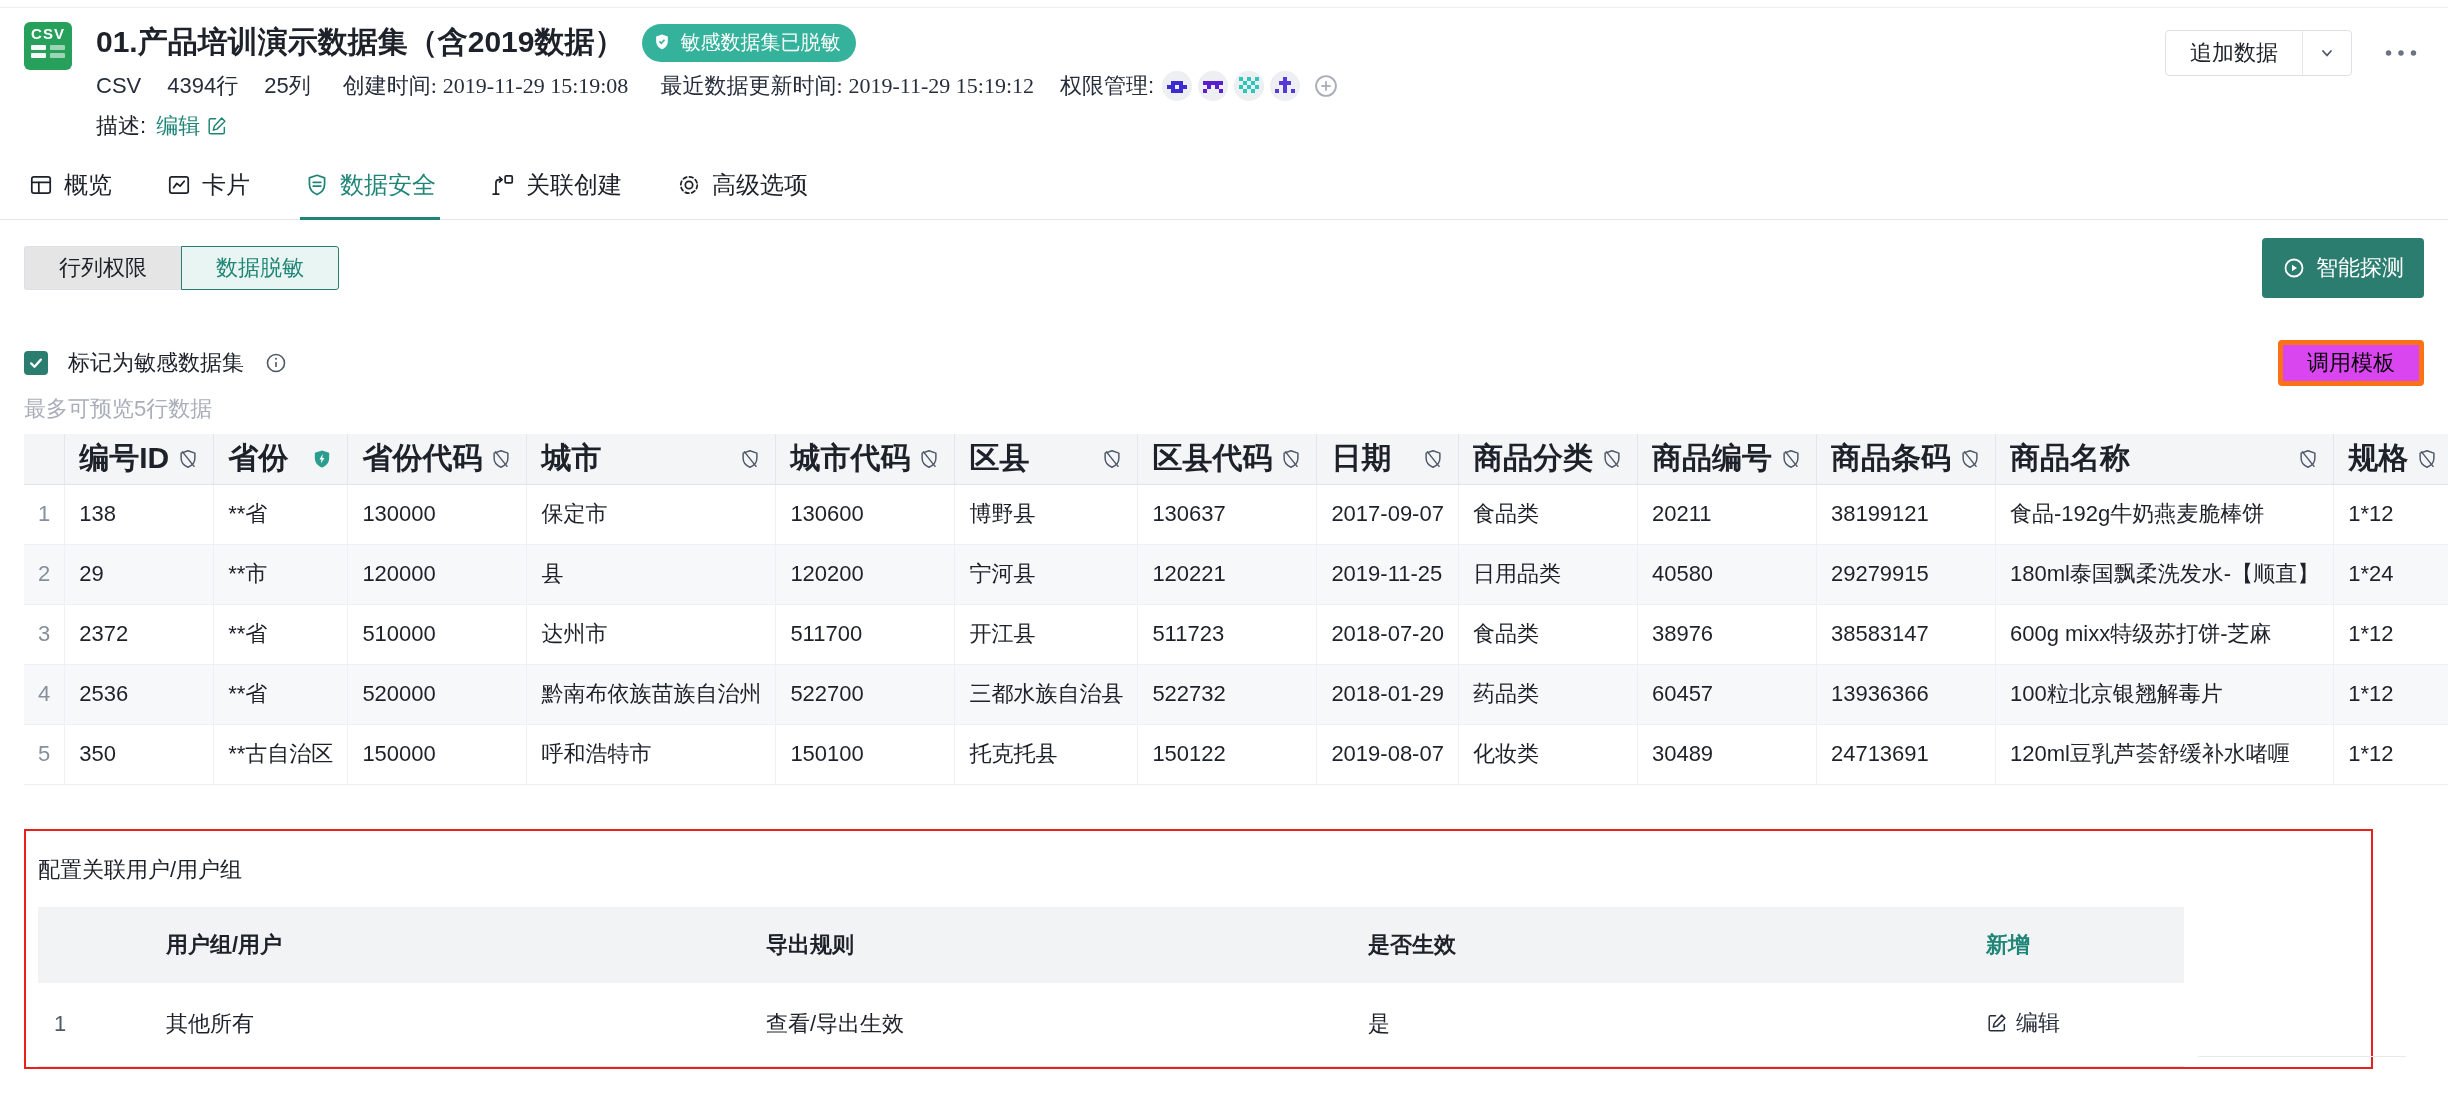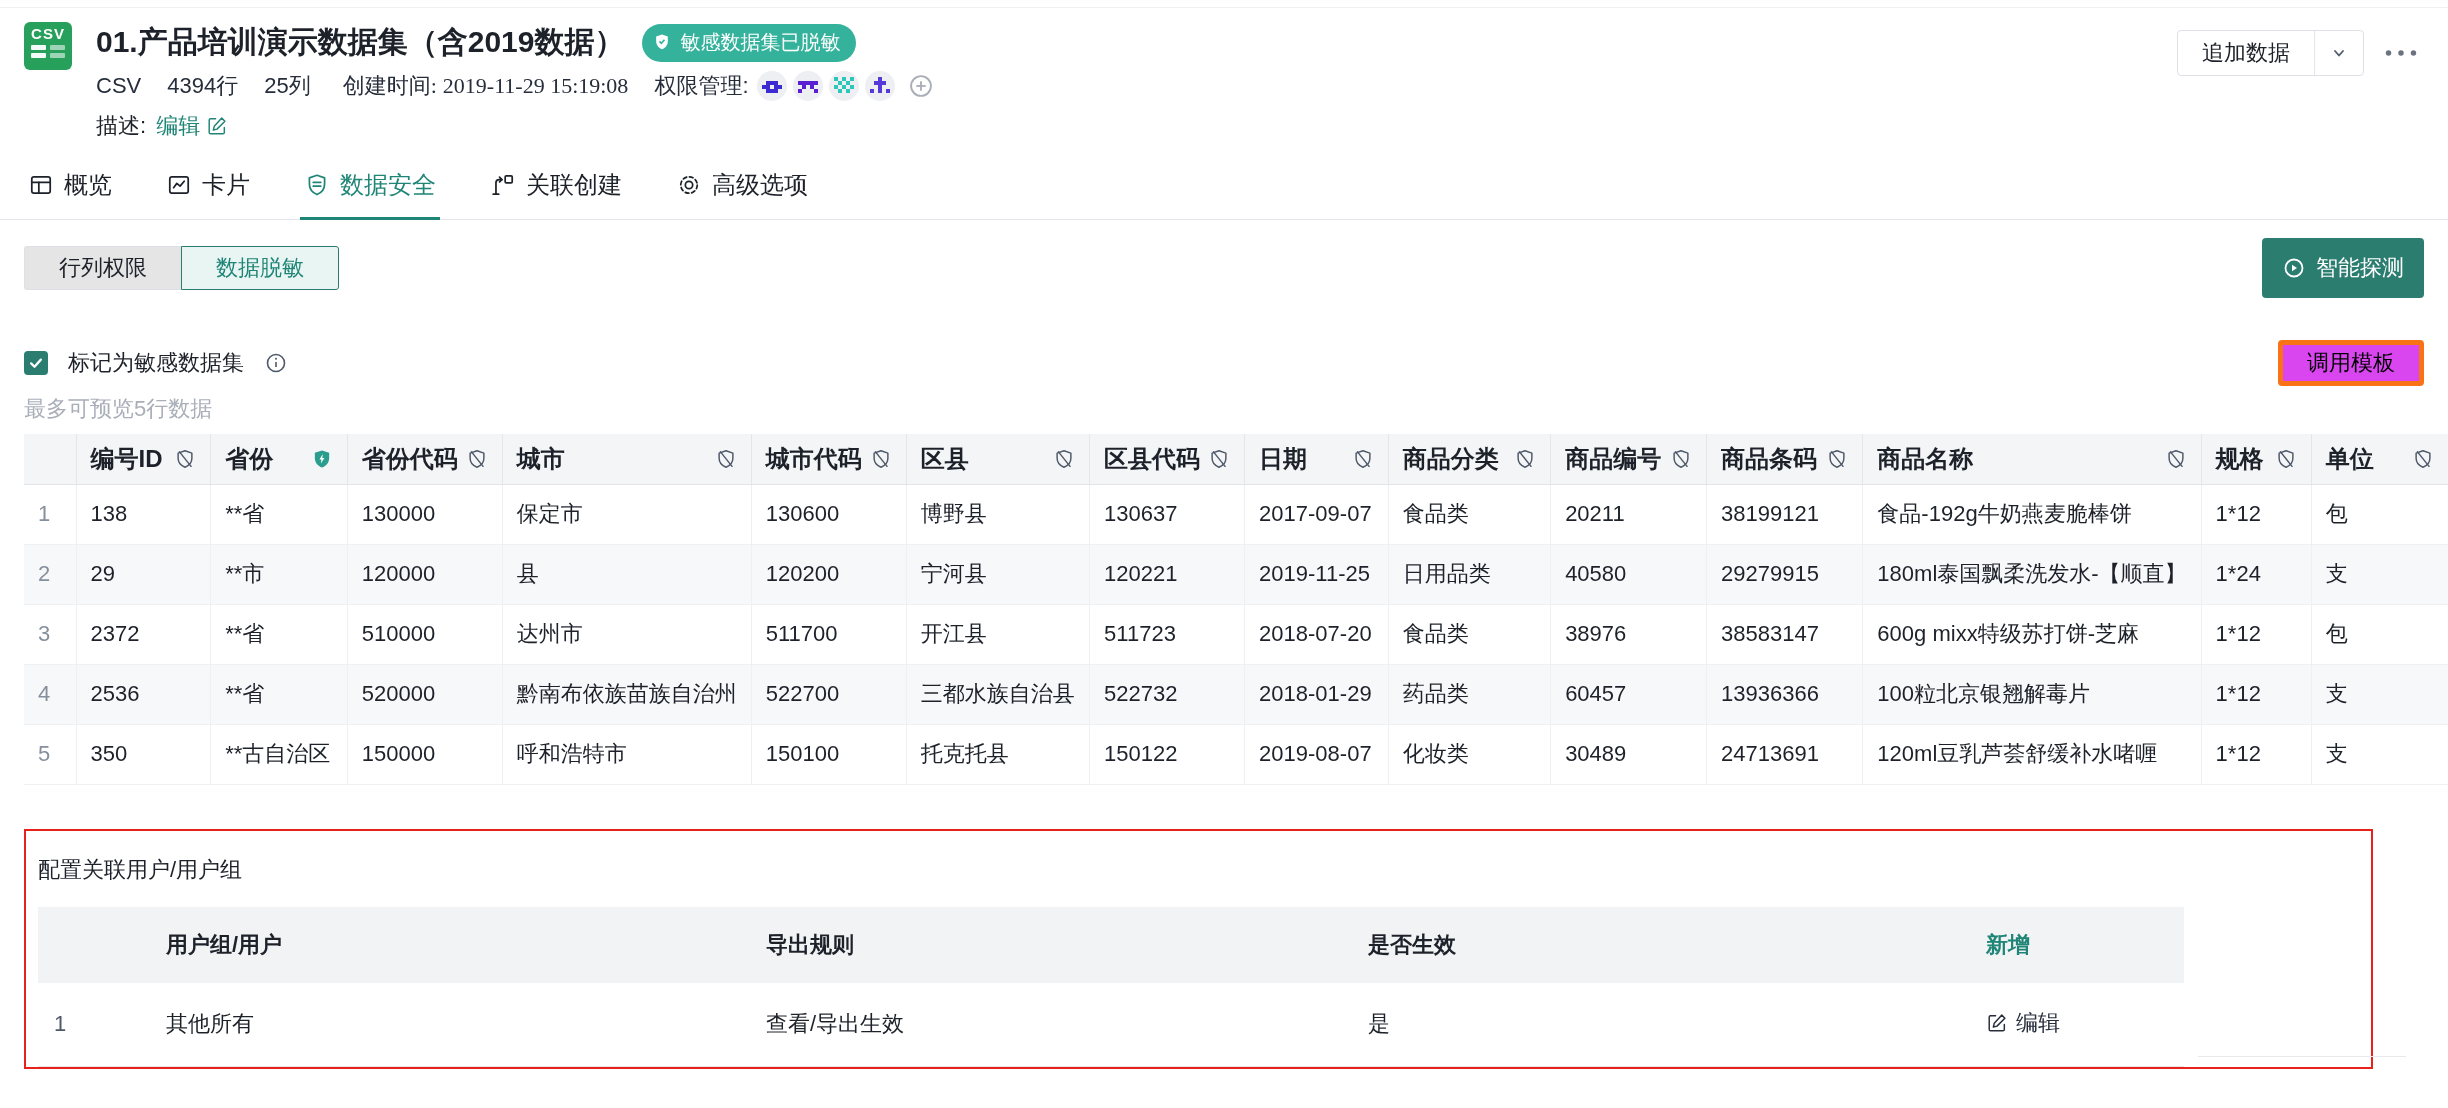--- a/index.html
+++ b/index.html
@@ -20,21 +20,21 @@
   .ds-title { font-size:30px; font-weight:bold; }
   .badge { display:inline-flex; align-items:center; gap:8px; background:var(--badge,#35b29b);
     color:#fff; font-size:20px; padding:5px 16px 6px 10px; border-radius:999px; }
   .meta-line { display:flex; align-items:center; gap:26px; margin-top:8px; font-size:22px; color:#272e3b; }
   .meta-line .pair span { margin-left:6px;font-family:Liberation Serif, serif; }
   .perm-group { display:flex; align-items:center; gap:8px; }
   .avatar { width:30px; height:30px; border-radius:50%; background:#edeff3; overflow:hidden; flex:none; }
   .plus-circle { margin-left:4px; display:flex; }
   .desc-line { display:flex; align-items:center; gap:10px; margin-top:10px; font-size:22px; }
   .teal-link { color:var(--accent,#1f8577); display:inline-flex; align-items:center; gap:6px; cursor:pointer; }
-  .header-actions { display:flex; align-items:center; gap:14px; margin-top:8px; }
+  .header-actions { display:flex; align-items:center; gap:26px; margin-top:8px; }
   .split-btn { display:flex; align-items:stretch; height:46px; border:1px solid #dde0e5; border-radius:4px; background:#fff; }
   .split-btn .main { padding:0 24px; display:flex; align-items:center; font-size:22px; }
   .split-btn .divider { width:1px; background:#e5e6eb; }
   .split-btn .arrow { width:48px; display:flex; align-items:center; justify-content:center; }
   .more-btn { display:flex; align-items:center; padding:6px; }
 
   
   .tabs { display:flex; gap:46px; padding:0 24px; margin-top:22px; border-bottom:1px solid #e5e6eb; }
   .tab { display:flex; align-items:center; gap:10px; font-size:24px; padding:6px 4px 16px;
     color:#1d2129; cursor:pointer; border-bottom:3px solid transparent; margin-bottom:-1px; }
@@ -58,21 +58,21 @@
   .sense-left { display:flex; align-items:center; gap:20px; font-size:22px; }
   .checkbox { width:24px; height:24px; border-radius:4px; background:var(--accent_dark,#2b7d70);
     display:flex; align-items:center; justify-content:center; cursor:pointer; }
   .ghost-btn { height:46px; padding:0 24px; border:5px solid #f97316; border-radius:4px; background:#d946ef;
     font-size:22px; display:flex; align-items:center; cursor:pointer; }
   .preview-note { padding:0 24px; margin-top:8px; font-size:22px; color:#a9aeb8; }
 
   
   .table-wrap { margin:10px 0 0 24px; overflow:hidden; }
   table.data { border-collapse:collapse; table-layout:fixed; }
-  table.data th { background:#f4f5f7; height:50px; padding:0 14px; text-align:left; font-size:24px;
+  table.data th { background:#f4f5f7; height:50px; padding:0 14px; text-align:left; font-size:30px;
     font-weight:bold; border-right:1px solid #e5e6eb; border-bottom:1px solid #e2e4e9; white-space:nowrap; }
   table.data th:last-child { border-right:none; }
   .th-in { display:flex; align-items:center; justify-content:space-between; gap:8px; }
   table.data td { height:60px; padding:0 14px; font-size:22px; border-right:1px solid #eef0f3;
     border-bottom:1px solid #eef0f3; white-space:nowrap; overflow:hidden; background:#fff; }
   table.data td:last-child { border-right:none; }
   table.data tr.even td { background:#f7f8fa; }
   table.data td.idx, table.data th.idx { color:#86909c; text-align:left; }
 
   
@@ -113,20 +113,21 @@
             <polyline points="9,11.3 11.2,13.5 15,9.3" fill="none" stroke="#35b29b" stroke-width="2"></polyline>
           </svg>
         <span>敏感数据集已脱敏</span>
       </span>
     </div>
     <div class="meta-line">
       <span>CSV</span>
       <span>4394行</span>
       <span>25列</span>
       <span class="pair"><span>创建时间:</span><span>2019-11-29 15:19:08</span></span>
+      <span class="pair"><span>最近数据更新时间:</span><span>2019-11-29 15:19:12</span></span>
       <span class="perm-group">
         <span>权限管理:</span>
         <span id="avatars" style="display:flex;align-items:center;gap:6px;">
             <span class="avatar"><svg viewBox="0 0 30 30" width="30" height="30">
                 <circle cx="15" cy="15" r="15" fill="#edeff3"></circle>
                 <rect x="9" y="10" width="4" height="4" fill="#3b2bd1"></rect>
                 <rect x="13" y="10" width="4" height="4" fill="#3b2bd1"></rect>
                 <rect x="17" y="10" width="4" height="4" fill="#3b2bd1"></rect>
                 <rect x="5" y="14" width="4" height="4" fill="#3b2bd1"></rect>
                 <rect x="9" y="14" width="4" height="4" fill="#3b2bd1"></rect>

